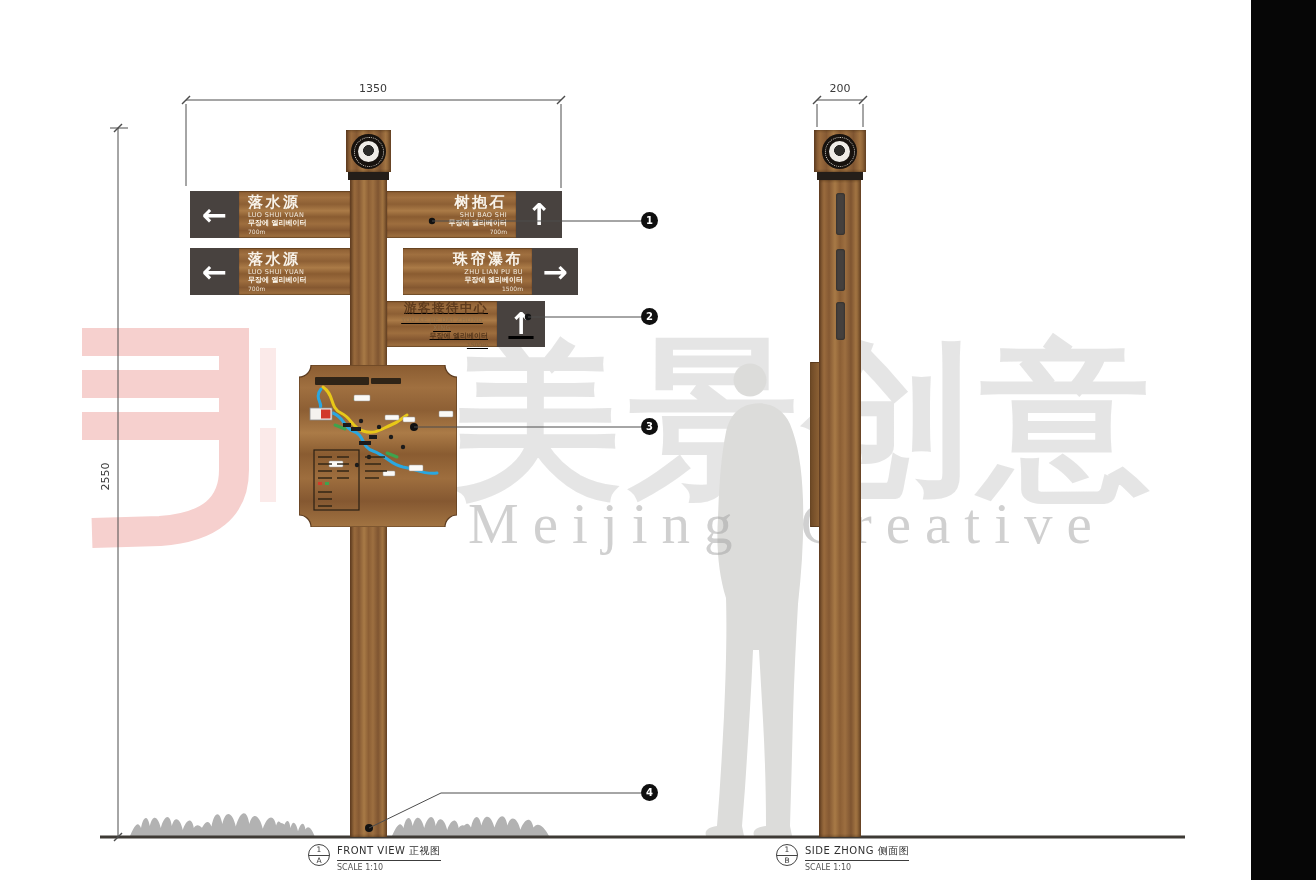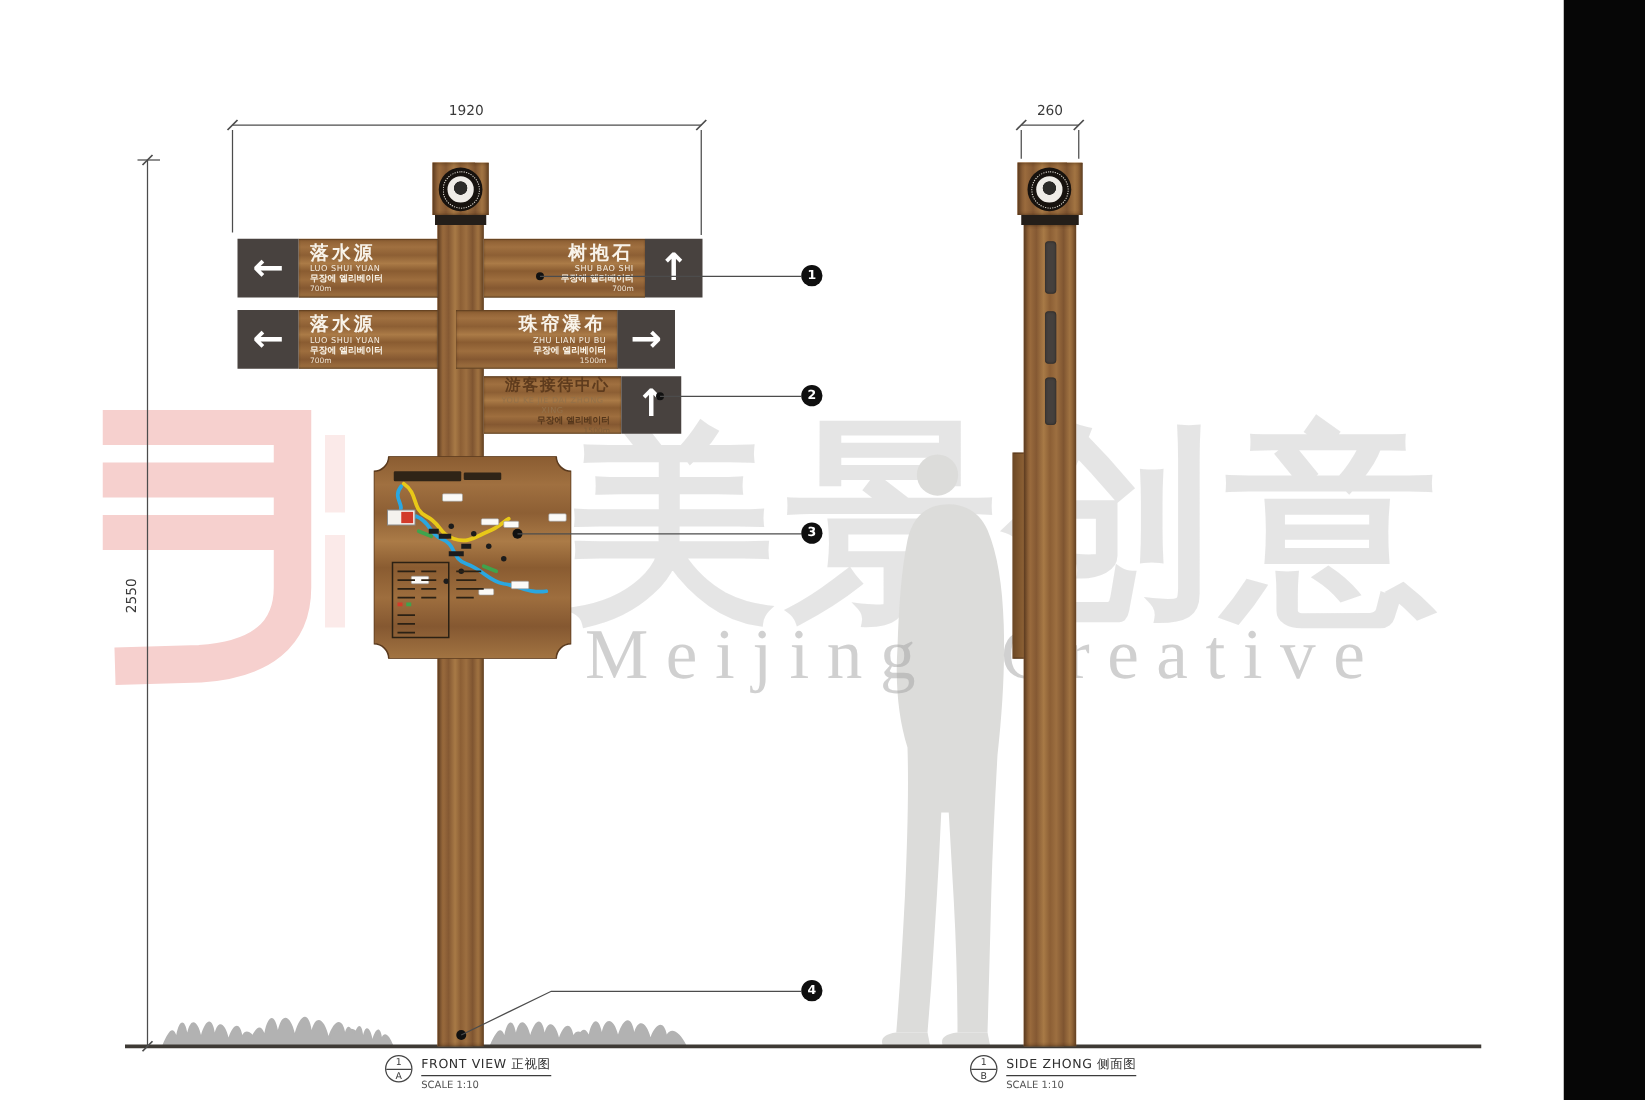--- a/index.html
+++ b/index.html
@@ -134,33 +134,33 @@
     <div class="arrowbox" style="width:49px;">
       <span class="arrowglyph">←</span>
     </div>
     <div class="board wood-h alignL">
       <div class="s-title">落水源</div>
       <div class="s-sub">LUO SHUI YUAN</div>
       <div class="s-kr">무장에 엘리베이터</div>
       <div class="s-dist">700m</div>
     </div>
   </div>
-  <div class="abs signrow" style="left:365px;top:248px;width:175px;height:47px;">
+  <div class="abs signrow" style="left:403px;top:248px;width:175px;height:47px;">
     <div class="board wood-h alignR">
       <div class="s-title">珠帘瀑布</div>
       <div class="s-sub">ZHU LIAN PU BU</div>
       <div class="s-kr">무장에 엘리베이터</div>
       <div class="s-dist">1500m</div>
     </div>
     <div class="arrowbox" style="width:46px;">
       <span class="arrowglyph">→</span>
     </div>
   </div>
 
-  <div class="abs signrow" style="left:387px;top:301px;width:158px;height:46px;">
+  <div class="abs signrow" style="left:387px;top:301px;width:158px;height:46px;text-decoration:underline;">
     <div class="board wood-h alignR brown">
       <div class="s-title">游客接待中心</div>
       <div class="s-sub">YOU KE JIE DAI ZHONG XING</div>
       <div class="s-kr">무장에 엘리베이터</div>
       <div class="s-dist">1500m</div>
     </div>
     <div class="arrowbox" style="width:48px;">
       <span class="arrowglyph">↑</span>
     </div>
   </div>
@@ -287,22 +287,22 @@
     <g>
       <circle cx="414" cy="427" r="4" fill="#111"></circle>
       <line x1="414" y1="427" x2="641" y2="427" stroke="#4c4c4c" stroke-width="1"></line>
     </g>
     <g>
       <circle cx="369" cy="828" r="4" fill="#111"></circle>
       <polyline points="369,828 441,793 641,793" fill="none" stroke="#4c4c4c" stroke-width="1"></polyline>
     </g>
   </svg>
 
-  <div class="abs dimlabel" style="left:343px;top:82px;width:60px;">1920</div>
-  <div class="abs dimlabel" style="left:815px;top:82px;width:50px;">260</div>
+  <div class="abs dimlabel" style="left:343px;top:82px;width:60px;">1350</div>
+  <div class="abs dimlabel" style="left:815px;top:82px;width:50px;">200</div>
   <div class="abs dimlabel" style="left:80px;top:470px;width:50px;transform:rotate(-90deg);">2550</div>
 
   <div class="abs co" style="left:641px;top:212px;">1</div>
   <div class="abs co" style="left:641px;top:308px;">2</div>
   <div class="abs co" style="left:641px;top:418px;">3</div>
   <div class="abs co" style="left:641px;top:784px;">4</div>
 
   <div class="abs viewblock" style="left:308px;top:844px;">
     <div class="refcircle">
       <div class="rc-top">1</div>

